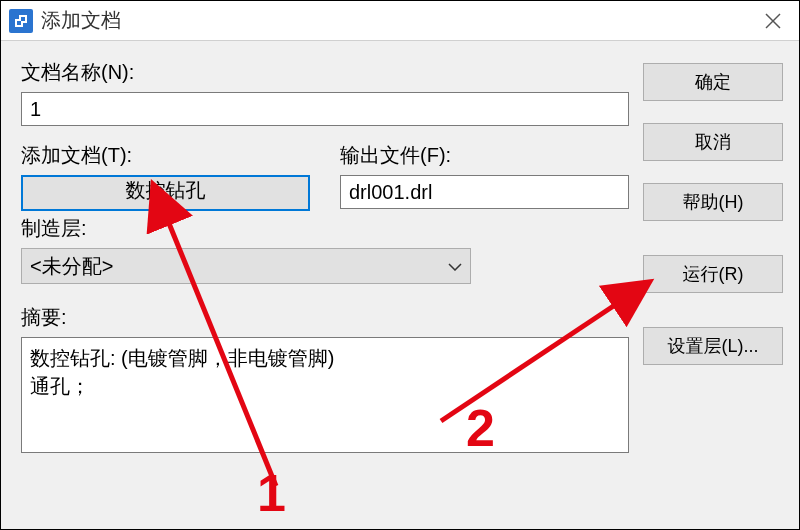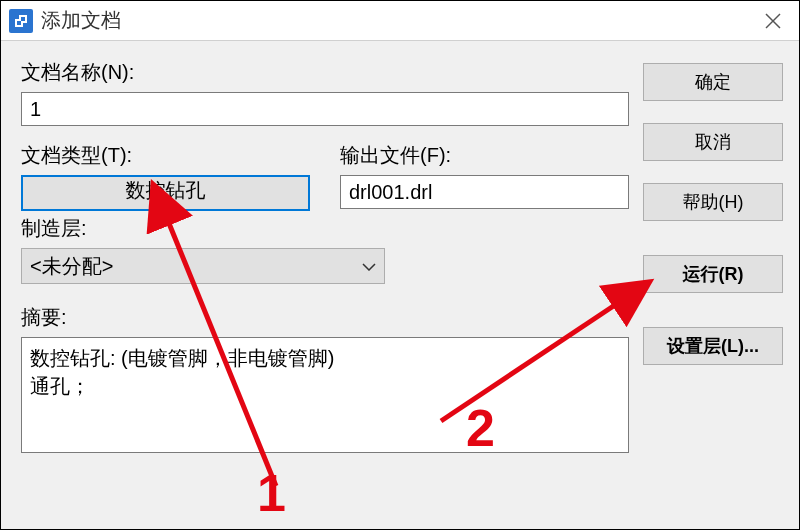--- a/index.html
+++ b/index.html
@@ -67,21 +67,21 @@
   }
   .btn {
     height: 38px;
     width: 100%;
     background: #e1e1e1;
     border: 1px solid #adadad;
     margin-bottom: 22px;
     font-size: 18px;
     cursor: pointer;
   }
-  .btn.gap-large { margin-top: 12px; font-weight: bold; }
+  .btn.gap-large { margin-top: 12px; }
   label.field-label {
     display:block;
     font-size: 20px;
     margin-bottom: 6px;
     color: #000;
   }
   input.txt, select.sel, textarea.txt {
     width: 100%;
     font-size: 20px;
     padding: 4px 8px;
@@ -149,38 +149,38 @@
 </div>
 
 <div class="content">
   <div class="form-area">
 
     <label class="field-label">文档名称(N):</label>
     <input class="txt" type="text" value="1" style="">
 
     <div class="row">
       <div class="col">
-        <label class="field-label">文档类型(T):</label>
+        <label class="field-label">添加文档(T):</label>
         <div class="select-wrap active">
           <span class="text">数控钻孔</span>
           <span class="chevron">
             <svg width="14" height="8" viewBox="0 0 14 8">
                 <polyline points="1,1 7,7 13,1" fill="none" stroke="#333" stroke-width="1.5"></polyline>
               </svg>
           </span>
         </div>
       </div>
       <div class="col">
         <label class="field-label">输出文件(F):</label>
         <input class="txt" type="text" value="drl001.drl" style="">
       </div>
     </div>
 
     <label class="field-label" style="margin-top:4px">制造层:</label>
-    <div class="select-wrap" style="width:364px">
+    <div class="select-wrap" style="width:450px">
       <span class="text">&lt;未分配&gt;</span>
       <span class="chevron">
         <svg width="14" height="8" viewBox="0 0 14 8">
             <polyline points="1,1 7,7 13,1" fill="none" stroke="#333" stroke-width="1.5"></polyline>
           </svg>
       </span>
     </div>
 
     <label class="field-label" style="margin-top:20px">摘要:</label>
     <textarea class="summary" style="">数控钻孔: (电镀管脚，非电镀管脚)

